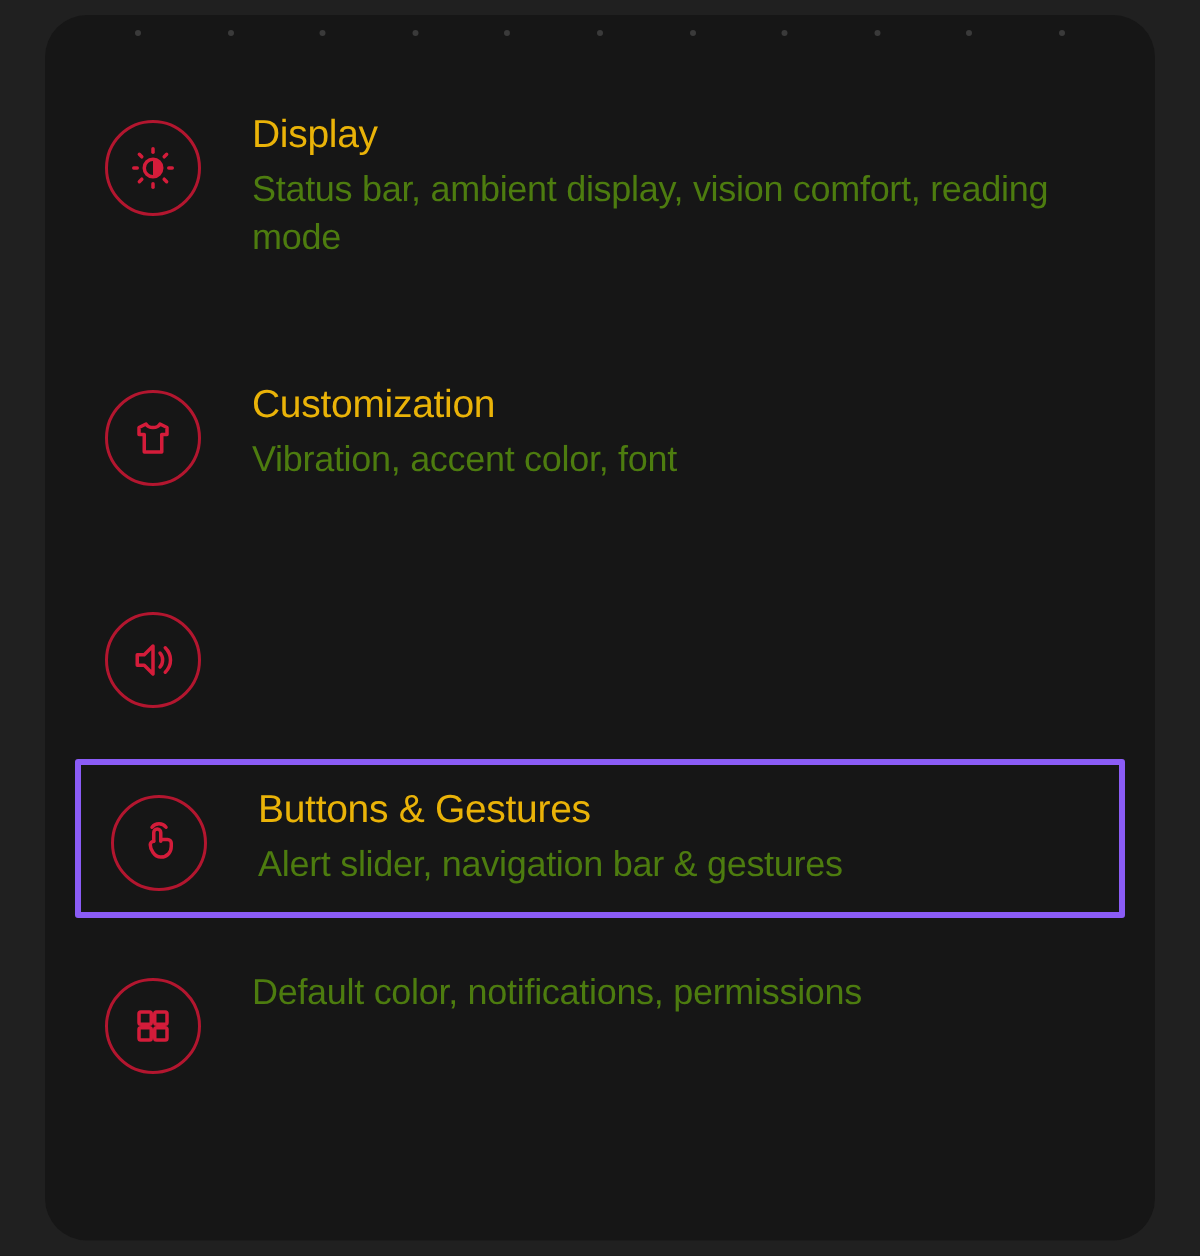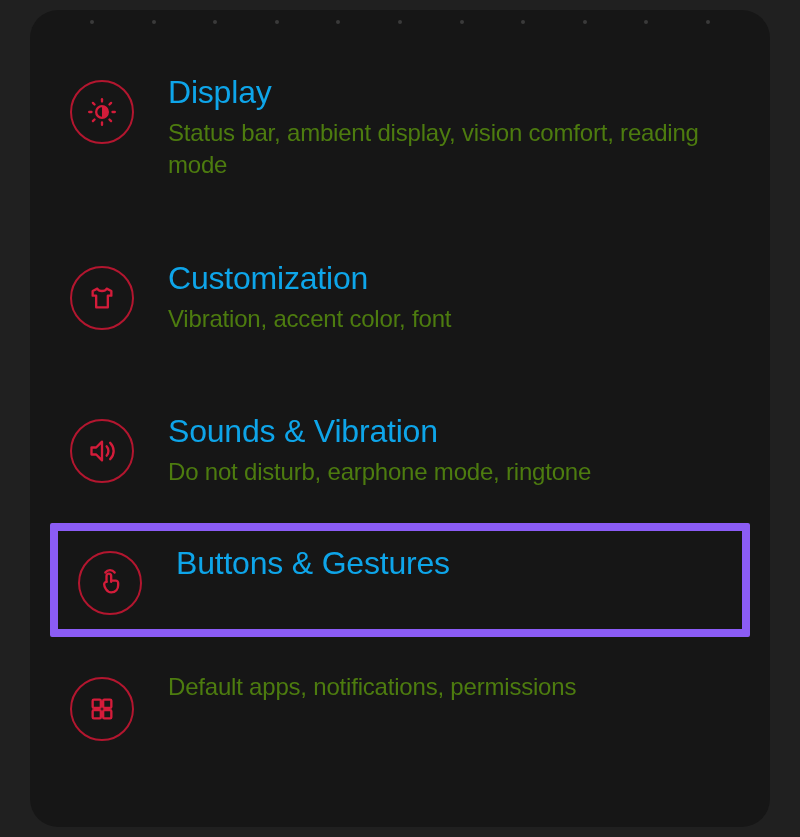--- a/index.html
+++ b/index.html
@@ -45,35 +45,35 @@
     display: flex;
     align-items: center;
     justify-content: center;
     margin-top: 6px;
   }
   .icon-circle svg { width: 28px; height: 28px; }
   .icon-circle svg * { stroke: #d41c3a; fill: none; stroke-width: 2; stroke-linecap: round; stroke-linejoin: round; }
   .icon-circle svg .fill { fill: #d41c3a; stroke: none; }
   .text-col { flex: 1; min-width: 0; }
   .title {
-    color: #0ea5e9;
-    font-size: 32px;
+    color: #eab308;
+    font-size: 26px;
     font-weight: 400;
     letter-spacing: -0.2px;
     margin-bottom: 6px;
   }
   .subtitle {
     color: #4d7c0f;
     font-size: 24px;
     font-weight: 400;
     line-height: 1.35;
     letter-spacing: -0.2px;
   }
   .highlight-box {
-    border: 8px solid #8b5cf6;
+    border: 4px solid #8b5cf6;
     border-radius: 2px;
     margin: 10px 20px;
     padding: 14px 20px 14px 20px;
   }
   .highlight-box .item { padding: 0; margin: 0; }
 </style>
 </head>
 <body>
 
 <div class="screen">
@@ -126,48 +126,45 @@
   </div>
 
   <div class="item">
     <div class="icon-circle">
       <svg viewBox="0 0 24 24">
         <path d="M3 9 L3 15 L7 15 L12 20 L12 4 L7 9 Z"></path>
         <path d="M16 8 C18 10 18 14 16 16"></path>
         <path d="M19 5 C23 9 23 15 19 19"></path>
       </svg>
     </div>
-    <div class="text-col">
-      <div class="title">Sounds &amp; Vibration</div>
-      <div class="subtitle">Do not disturb, earphone mode, ringtone</div>
-    </div>
   </div>
 
   <div class="highlight-box">
     <div class="item">
       <div class="icon-circle">
         <svg viewBox="0 0 24 24">
           <path d="M9 11 V6 a2 2 0 0 1 4 0 v5"></path>
           <path d="M9 11 c-1 0 -2 1 -2 2 c0 2 2 7 6 7 c4 0 6 -3 6 -6 v-2 c0 -1 -1 -2 -2 -2 h-4"></path>
           <path d="M8 3 a5 5 0 0 1 8 0"></path>
         </svg>
       </div>
       <div class="text-col">
         <div class="title">Buttons &amp; Gestures</div>
+        <div class="subtitle">Alert slider, navigation bar &amp; gestures</div>
       </div>
     </div>
   </div>
 
   <div class="item">
     <div class="icon-circle">
       <svg viewBox="0 0 24 24">
         <rect x="4" y="4" width="7" height="7" rx="1"></rect>
         <rect x="13" y="4" width="7" height="7" rx="1"></rect>
         <rect x="4" y="13" width="7" height="7" rx="1"></rect>
         <rect x="13" y="13" width="7" height="7" rx="1"></rect>
       </svg>
     </div>
     <div class="text-col">
-      <div class="subtitle">Default apps, notifications, permissions</div>
+      <div class="subtitle">Default color, notifications, permissions</div>
     </div>
   </div>
 
 </div>
 
 </body></html>

